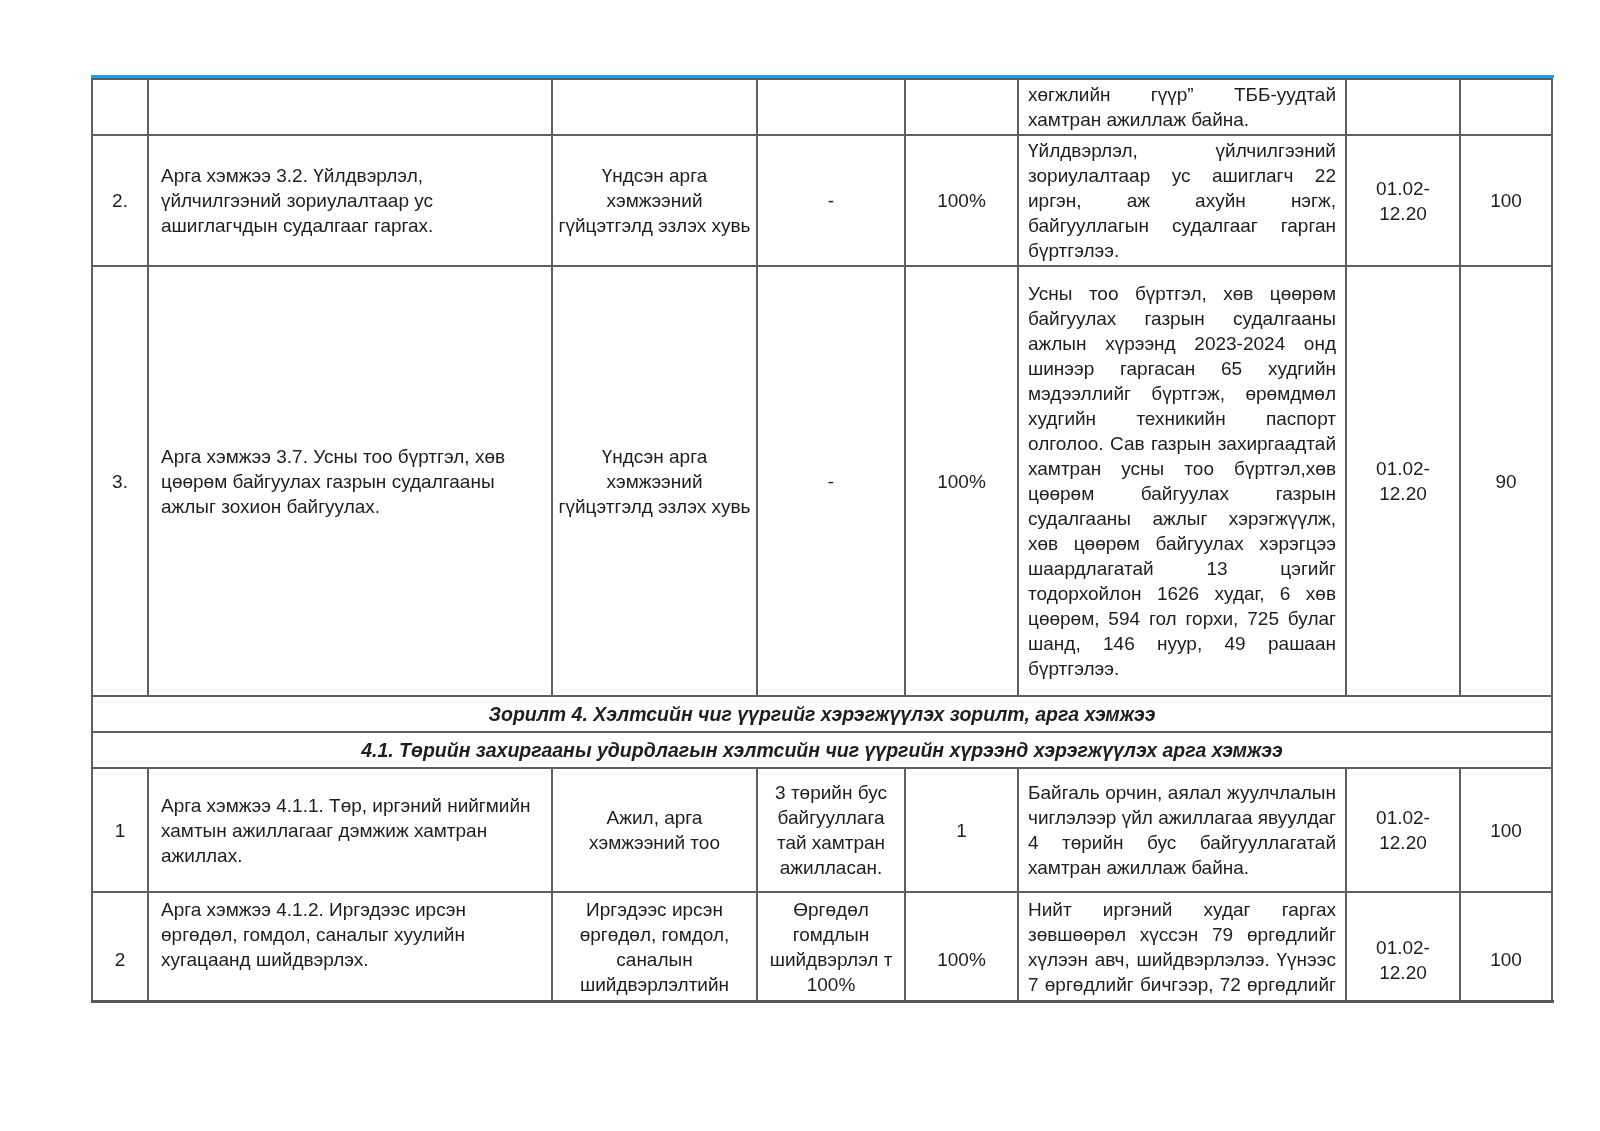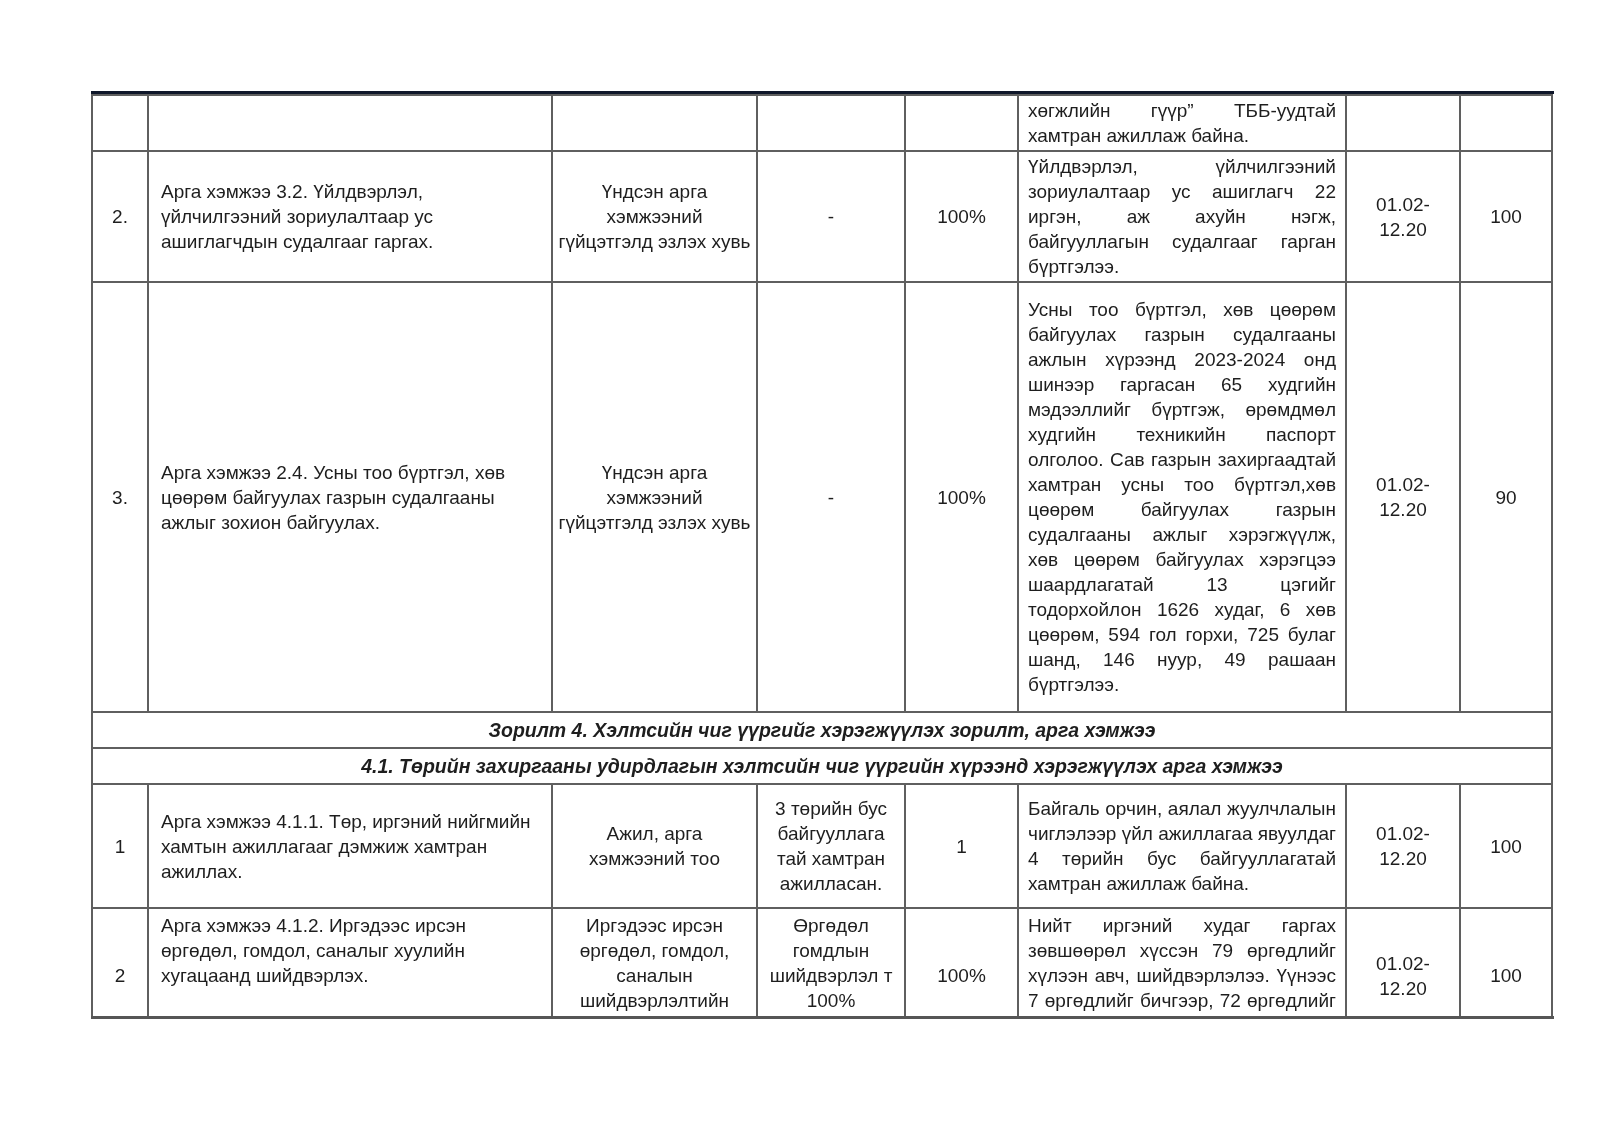--- a/index.html
+++ b/index.html
@@ -3,23 +3,23 @@
 <meta charset="utf-8">
 <title>Document</title>
 <style>
   html,body{margin:0;padding:0;}
   body{
     width:1600px;height:1131px;position:relative;background:#ffffff;
     font-family:"Liberation Sans","DejaVu Sans",sans-serif;
     color:#1e1e1e;
   }
   .table-clip{
-    position:absolute;left:91px;top:91px;width:1463px;height:922px;
+    position:absolute;left:91px;top:75px;width:1463px;height:922px;
     overflow:hidden;
-    border-top:3px solid #0f172a;
+    border-top:3px solid #0ea5e9;
     border-bottom:3px solid #565656;
   }
   table.perf{
     border-collapse:collapse;table-layout:fixed;width:1460px;
   }
   table.perf td{
     border:2px solid #5f5f5f;
     font-size:19px;line-height:25px;
     vertical-align:middle;
     overflow:hidden;
@@ -79,21 +79,21 @@
       <td class="indicator">Үндсэн арга хэмжээний гүйцэтгэлд эзлэх хувь</td>
       <td class="target">-</td>
       <td class="percent">100%</td>
       <td class="result">Үйлдвэрлэл, үйлчилгээний зориулалтаар ус ашиглагч 22 иргэн, аж ахуйн нэгж, байгууллагын судалгааг гарган бүртгэлээ.</td>
       <td class="period">01.02-12.20</td>
       <td class="score">100</td>
     </tr>
 
     <tr class="row-33">
       <td class="num">3.</td>
-      <td class="activity">Арга хэмжээ 2.4. Усны тоо бүртгэл, хөв цөөрөм байгуулах газрын судалгааны ажлыг зохион байгуулах.</td>
+      <td class="activity">Арга хэмжээ 3.7. Усны тоо бүртгэл, хөв цөөрөм байгуулах газрын судалгааны ажлыг зохион байгуулах.</td>
       <td class="indicator">Үндсэн арга хэмжээний гүйцэтгэлд эзлэх хувь</td>
       <td class="target">-</td>
       <td class="percent">100%</td>
       <td class="result">Усны тоо бүртгэл, хөв цөөрөм байгуулах газрын судалгааны ажлын хүрээнд 2023-2024 онд шинээр гаргасан 65 худгийн мэдээллийг бүртгэж, өрөмдмөл худгийн техникийн паспорт олголоо. Сав газрын захиргаадтай хамтран усны тоо бүртгэл,хөв цөөрөм байгуулах газрын судалгааны ажлыг хэрэгжүүлж, хөв цөөрөм байгуулах хэрэгцээ шаардлагатай 13 цэгийг тодорхойлон 1626 худаг, 6 хөв цөөрөм, 594 гол горхи, 725 булаг шанд, 146 нуур, 49 рашаан бүртгэлээ.</td>
       <td class="period">01.02-12.20</td>
       <td class="score">90</td>
     </tr>
 
     <tr class="sec">
       <td colspan="8">Зорилт 4. Хэлтсийн чиг үүргийг хэрэгжүүлэх зорилт, арга хэмжээ</td>

